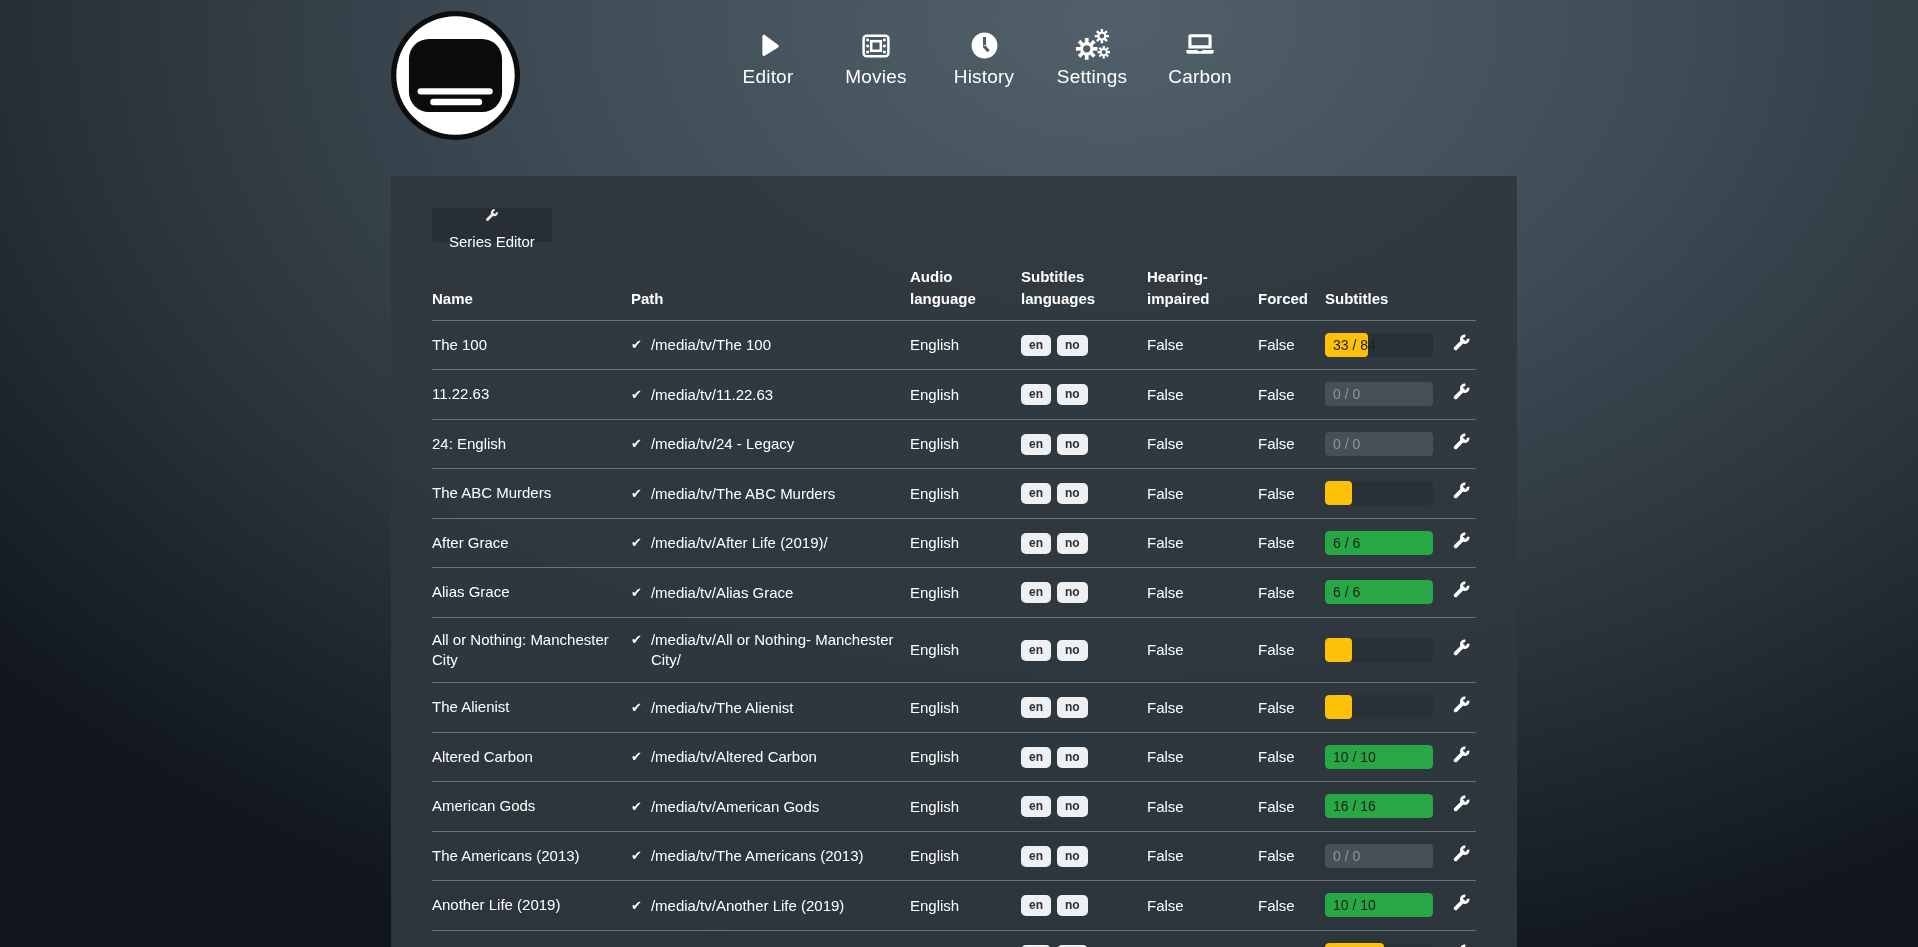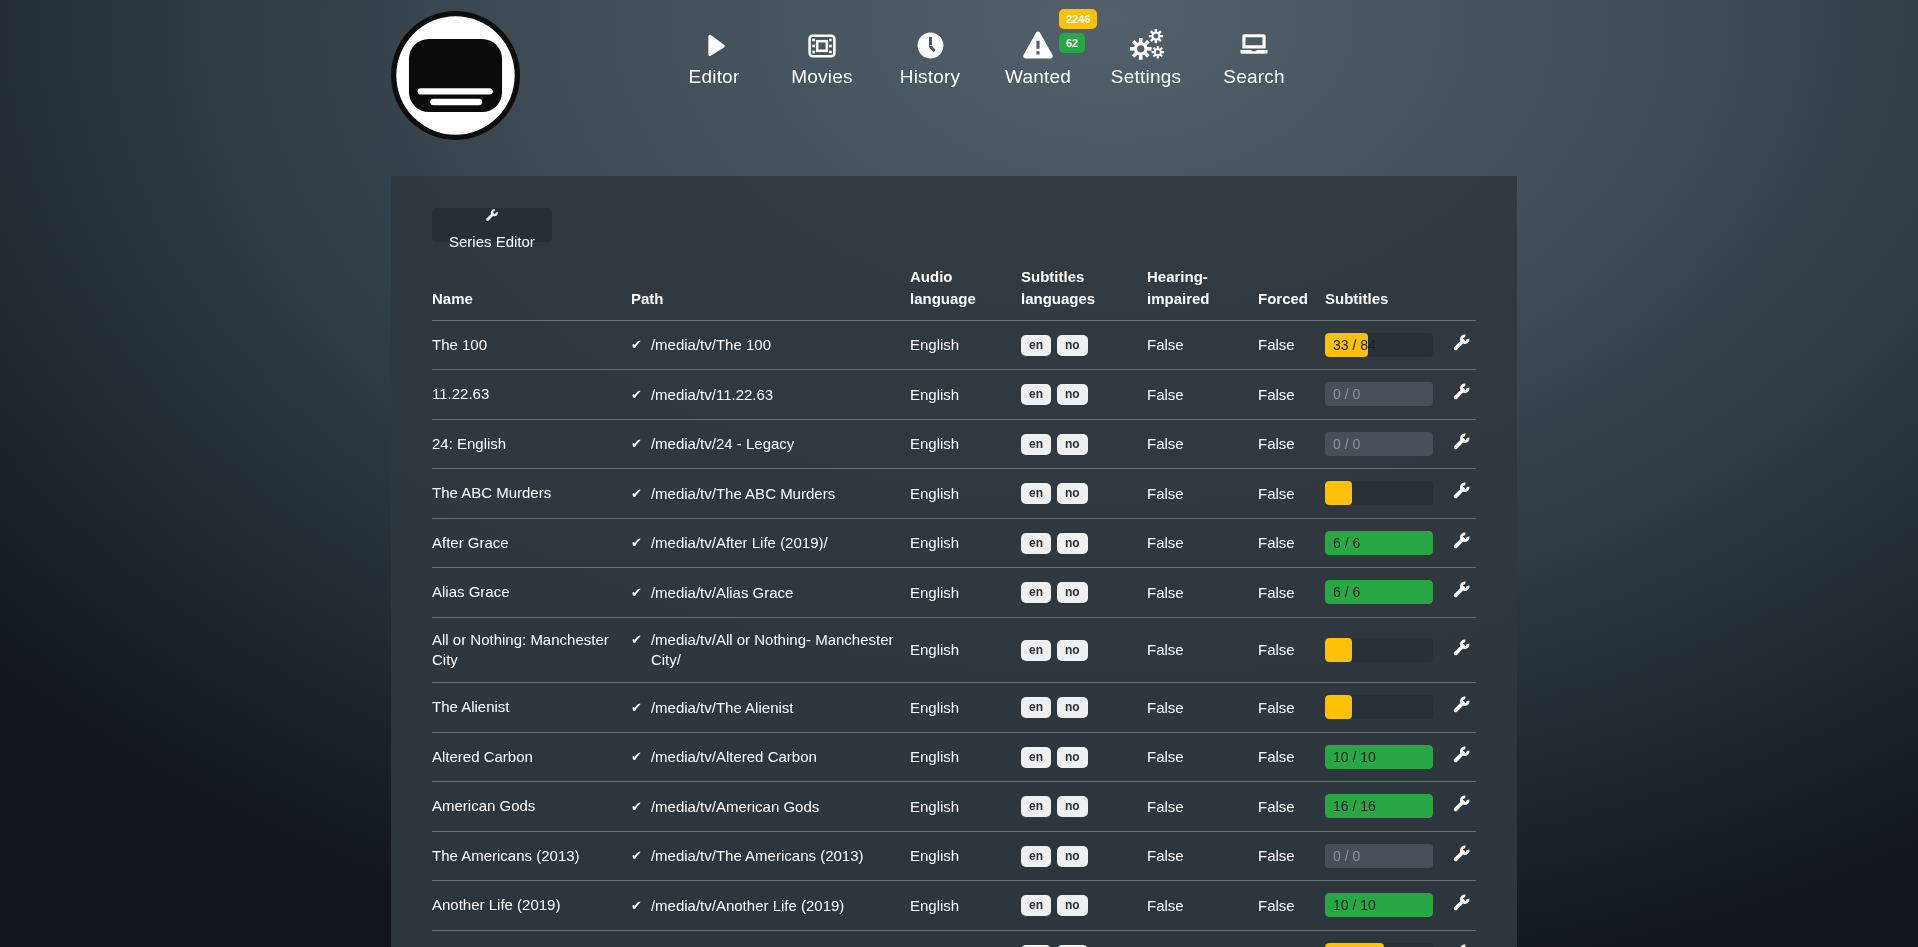--- a/index.html
+++ b/index.html
@@ -89,45 +89,33 @@
       <div class="nav-item">
         <span class="nav-icon">
           <svg class="i-clock" viewBox="0 0 24 24" fill="currentColor">
             <path fill-rule="evenodd" d="M12 2.6a9.4 9.4 0 1 0 0 18.8 9.4 9.4 0 0 0 0-18.8ZM10.9 5.8h2.2v6.5h-2.2zM12.3 11.4l3.5 4-1.7 1.5-3.5-4z"></path>
           </svg>
         </span>
         <span class="nav-label">History</span>
       </div>
       <div class="nav-item">
         <span class="nav-icon">
-          <svg class="i-warn" viewBox="0 0 24 24" fill="currentColor">
-            <path fill-rule="evenodd" d="M13.4 3.3c-.62-1.07-2.18-1.07-2.8 0L1.75 19.1c-.62 1.07.16 2.4 1.4 2.4h17.7c1.24 0 2.02-1.33 1.4-2.4zM10.9 9h2.2v5.7h-2.2zM10.9 16.4h2.2v2.3h-2.2z"></path>
-          </svg>
-        </span>
-        <span class="nav-badges">
-          <span class="nav-badge" style="background: rgb(255, 193, 7);">2246</span>
-          <span class="nav-badge" style="background: rgb(40, 167, 69);">62</span>
-        </span>
-        <span class="nav-label">Wanted</span>
-      </div>
-      <div class="nav-item">
-        <span class="nav-icon">
           <svg class="i-cogs" viewBox="0 0 27 24" fill="currentColor">
             <path fill-rule="evenodd" d="M8.19,7.51L10.81,7.51L10.74,10.46L11.83,10.91L13.87,8.78L15.72,10.63L13.59,12.67L14.04,13.76L16.99,13.69L16.99,16.31L14.04,16.24L13.59,17.33L15.72,19.37L13.87,21.22L11.83,19.09L10.74,19.54L10.81,22.49L8.19,22.49L8.26,19.54L7.17,19.09L5.13,21.22L3.28,19.37L5.41,17.33L4.96,16.24L2.01,16.31L2.01,13.69L4.96,13.76L5.41,12.67L3.28,10.63L5.13,8.78L7.17,10.91L8.26,10.46Z M6.99,15.00 a2.51,2.51 0 1,0 5.02,0 a2.51,2.51 0 1,0 -5.02,0 Z M19.14,1.27L20.86,1.27L20.82,3.21L21.54,3.51L22.88,2.11L24.09,3.32L22.69,4.66L22.99,5.38L24.93,5.34L24.93,7.06L22.99,7.02L22.69,7.74L24.09,9.08L22.88,10.29L21.54,8.89L20.82,9.19L20.86,11.13L19.14,11.13L19.18,9.19L18.46,8.89L17.12,10.29L15.91,9.08L17.31,7.74L17.01,7.02L15.07,7.06L15.07,5.34L17.01,5.38L17.31,4.66L15.91,3.32L17.12,2.11L18.46,3.51L19.18,3.21Z M18.35,6.20 a1.65,1.65 0 1,0 3.30,0 a1.65,1.65 0 1,0 -3.30,0 Z M20.54,12.97L22.06,12.97L22.02,14.67L22.65,14.93L23.83,13.70L24.90,14.77L23.67,15.95L23.93,16.58L25.63,16.54L25.63,18.06L23.93,18.02L23.67,18.65L24.90,19.83L23.83,20.90L22.65,19.67L22.02,19.93L22.06,21.63L20.54,21.63L20.58,19.93L19.95,19.67L18.77,20.90L17.70,19.83L18.93,18.65L18.67,18.02L16.97,18.06L16.97,16.54L18.67,16.58L18.93,15.95L17.70,14.77L18.77,13.70L19.95,14.93L20.58,14.67Z M19.85,17.30 a1.45,1.45 0 1,0 2.90,0 a1.45,1.45 0 1,0 -2.90,0 Z"></path>
           </svg>
         </span>
         <span class="nav-label">Settings</span>
       </div>
       <div class="nav-item">
         <span class="nav-icon">
           <svg class="i-laptop" viewBox="0 0 24 24" fill="currentColor">
             <path fill-rule="evenodd" d="M5.2 4.4h13.6c.8 0 1.4.6 1.4 1.4v8.6H3.8V5.8c0-.8.6-1.4 1.4-1.4ZM6 6.6v5.6h12V6.6zM2.4 15.6h7.8c0 .5.4.8.9.8h1.8c.5 0 .9-.3.9-.8h7.8v1.5c0 .6-.5 1-1 1H3.4c-.5 0-1-.4-1-1z"></path>
           </svg>
         </span>
-        <span class="nav-label">Search</span>
+        <span class="nav-label">Carbon</span>
       </div>
     </nav>
 
 
   <main class="panel">
     <div class="panel-inner">
       <button class="editor-btn">
         <span class="wicon">
           <svg viewBox="0 0 24 24" width="15" height="15">
               <path d="M20.44,6.81 A4,4 0 1 1 17.19,3.56" fill="none" stroke="currentColor" stroke-width="3.4"></path>

